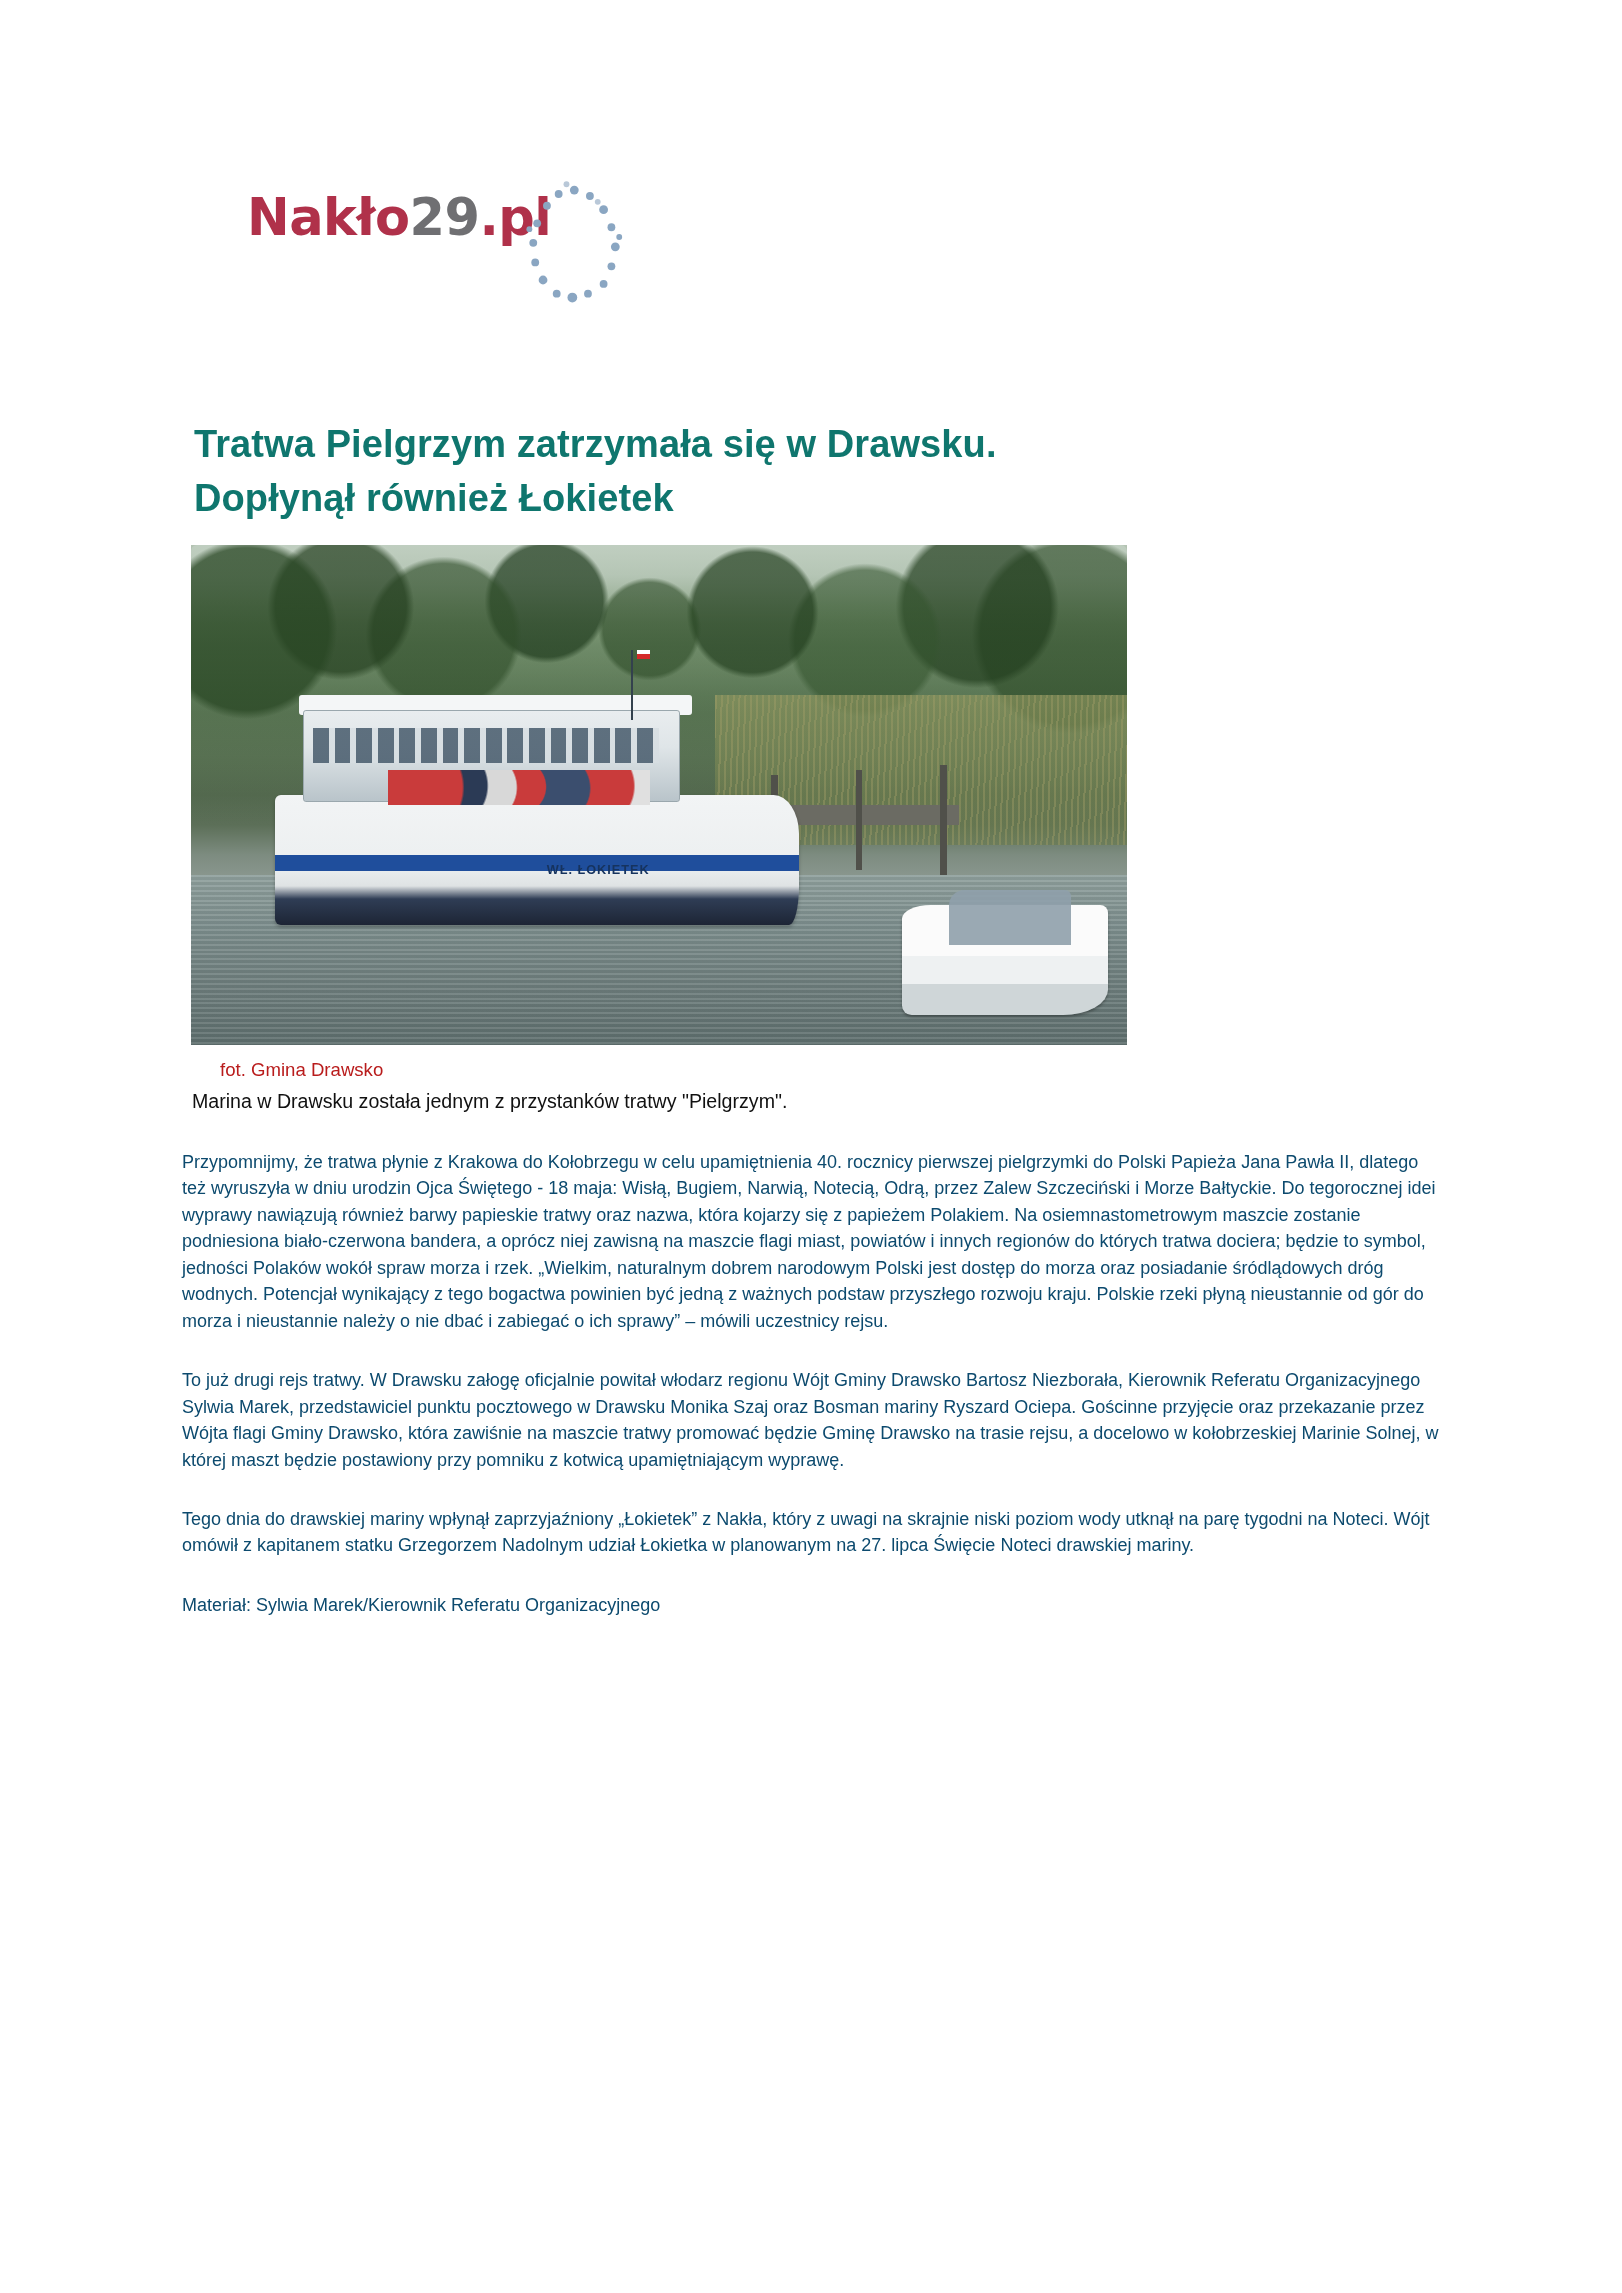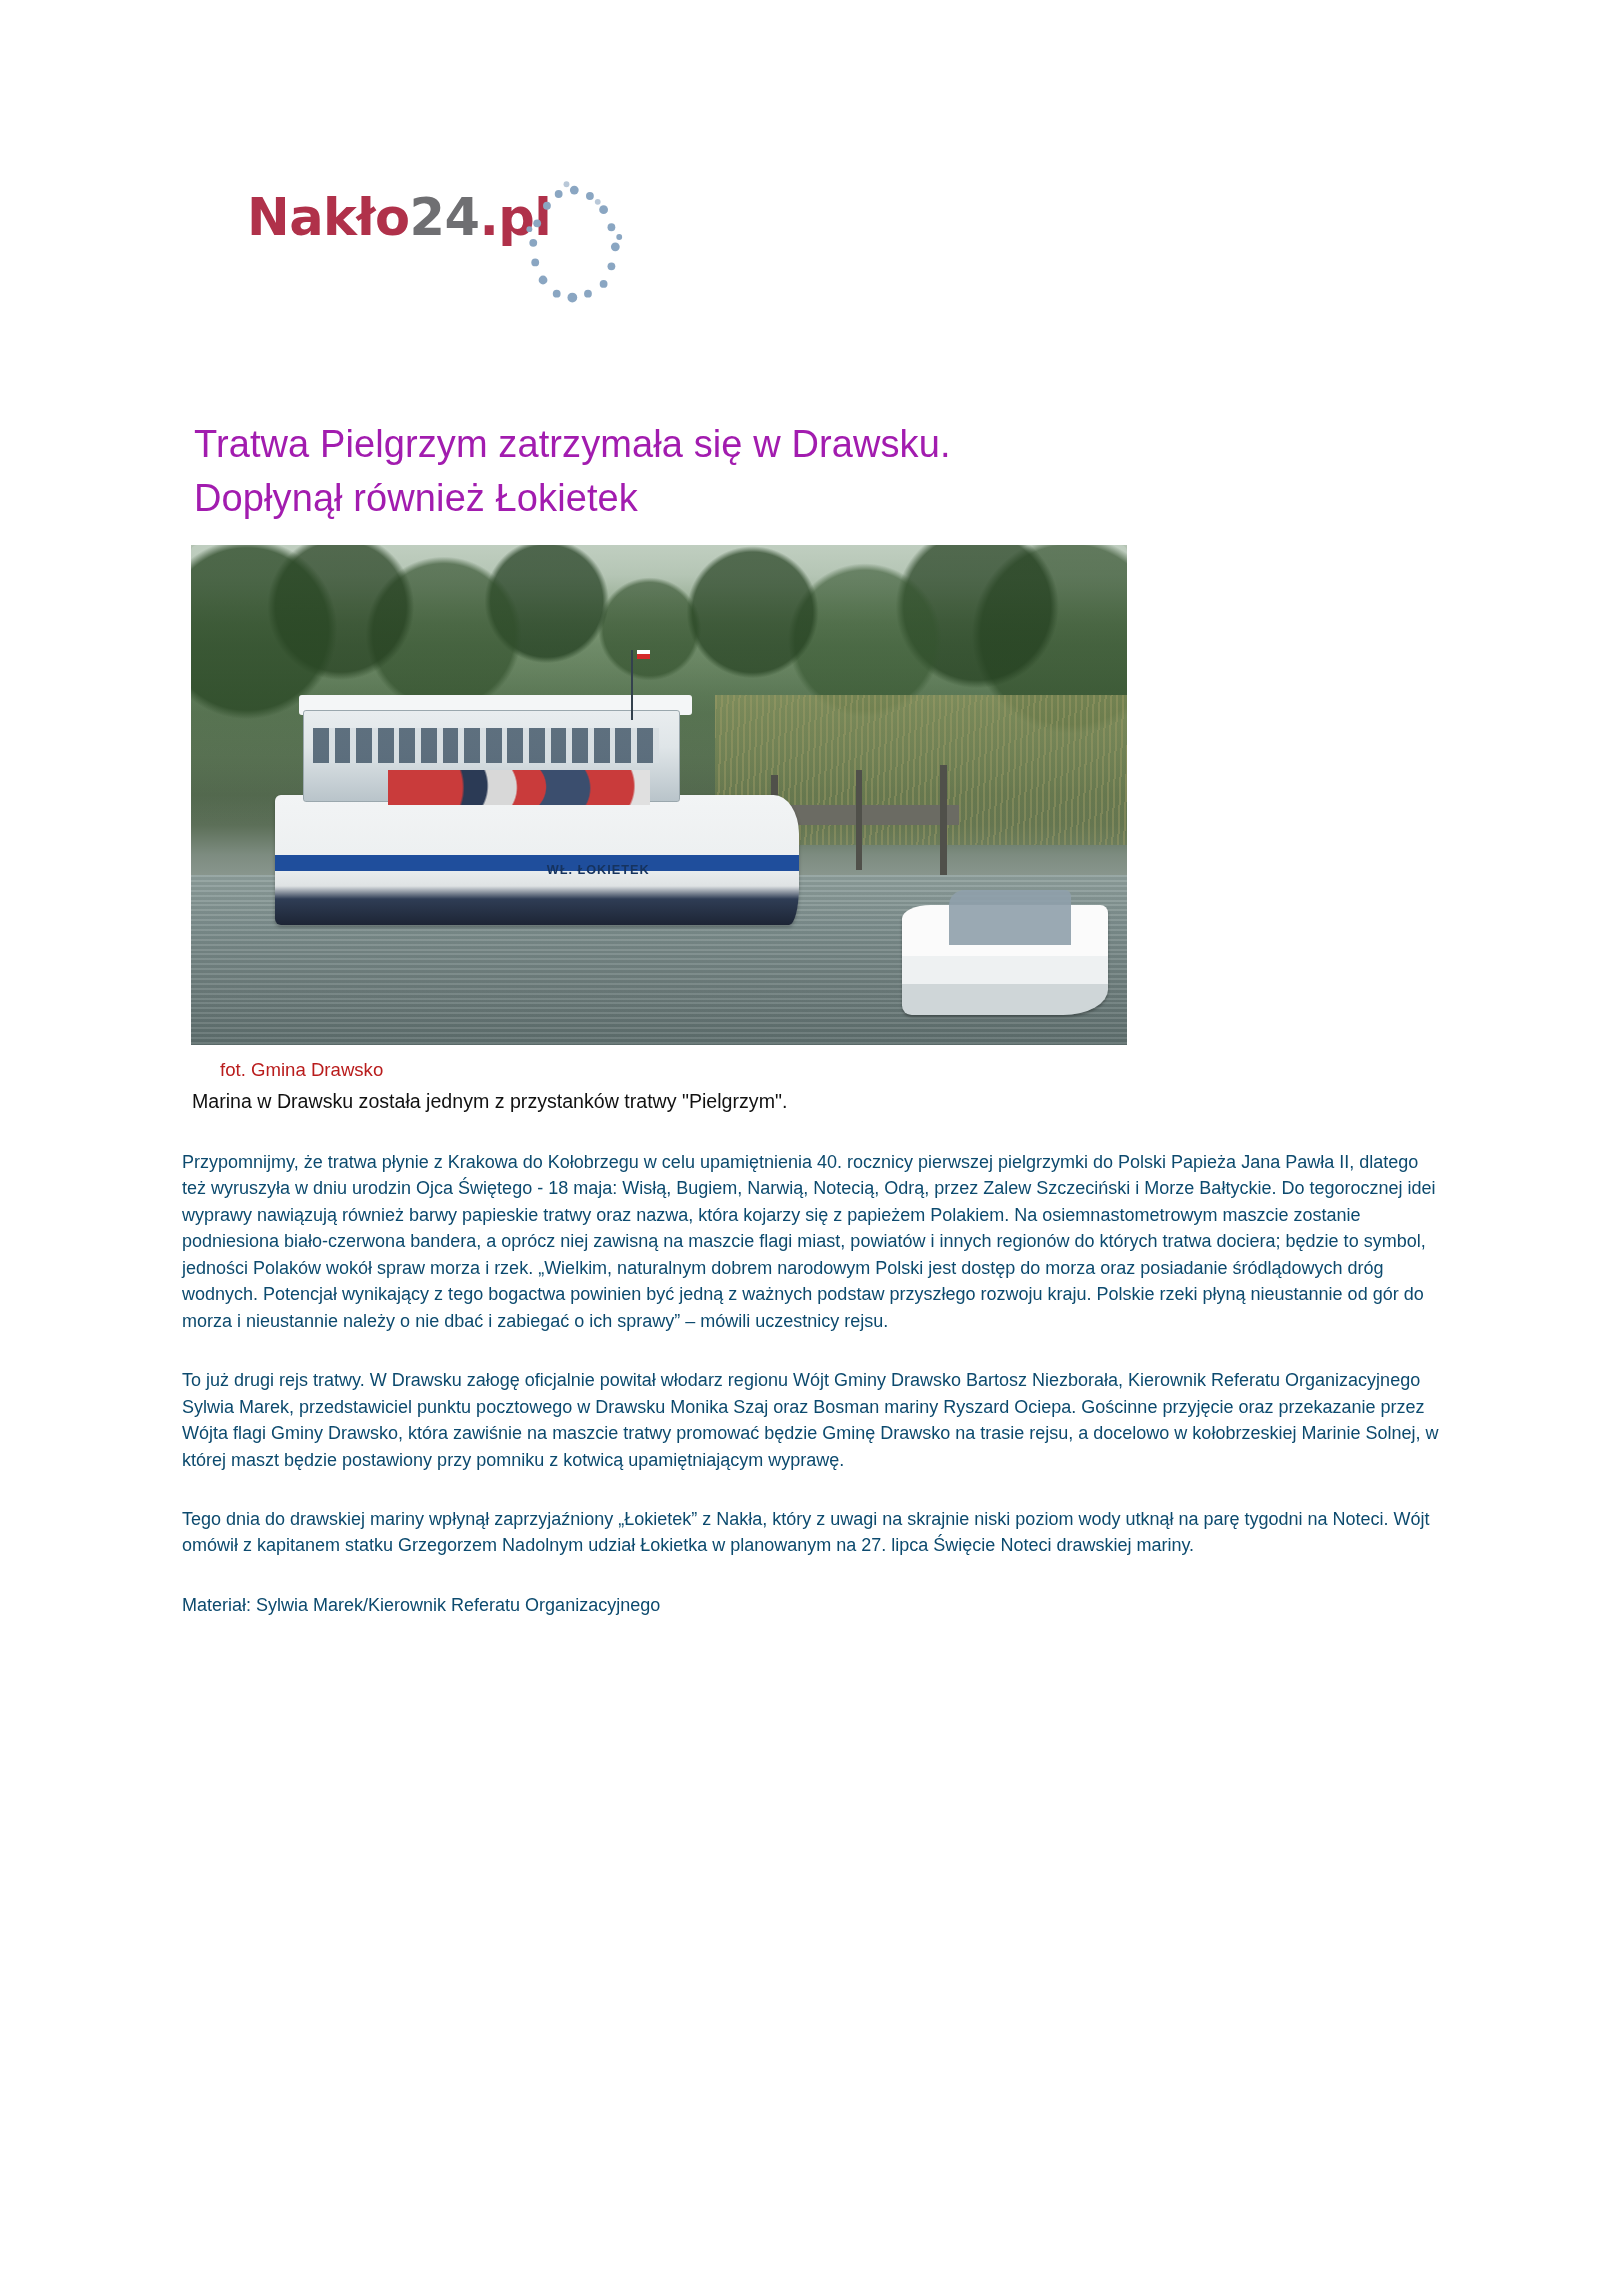--- a/index.html
+++ b/index.html
@@ -51,22 +51,22 @@
     color: #6f6f72;
   }
 
   
   .headline {
     position: absolute;
     left: 194px;
     top: 400px;
     width: 1235px;
     font-size: 38px;
-    font-weight: normal;
-    color: #a21caf;
+    font-weight: bold;
+    color: #0f766e;
     line-height: 1.42;
     letter-spacing: 0.1px;
     margin-top: 18px;
   }
   .headline .l2 { display: block; }
 
   
   .photo-wrap {
     position: absolute;
     left: 191px;
@@ -276,21 +276,21 @@
   }
   .body p:last-child { margin-bottom: 8px; }
 </style>
 </head>
 <body>
 
 <div class="page">
 
   <div class="logo-block">
     <div class="logo-text">
-      <span>Nakło</span><span class="grey">24</span><span>.pl</span>
+      <span>Nakło</span><span class="grey">29</span><span>.pl</span>
     </div>
   </div>
   <svg class="logo-dots" viewBox="0 0 130 160" aria-hidden="true">
     <g fill="#8aa6c2">
       <circle cx="58" cy="14" r="4"></circle>
       <circle cx="74" cy="10" r="4.5"></circle>
       <circle cx="90" cy="16" r="4"></circle>
       <circle cx="46" cy="26" r="4"></circle>
       <circle cx="104" cy="30" r="4.5"></circle>
       <circle cx="36" cy="44" r="4"></circle>

